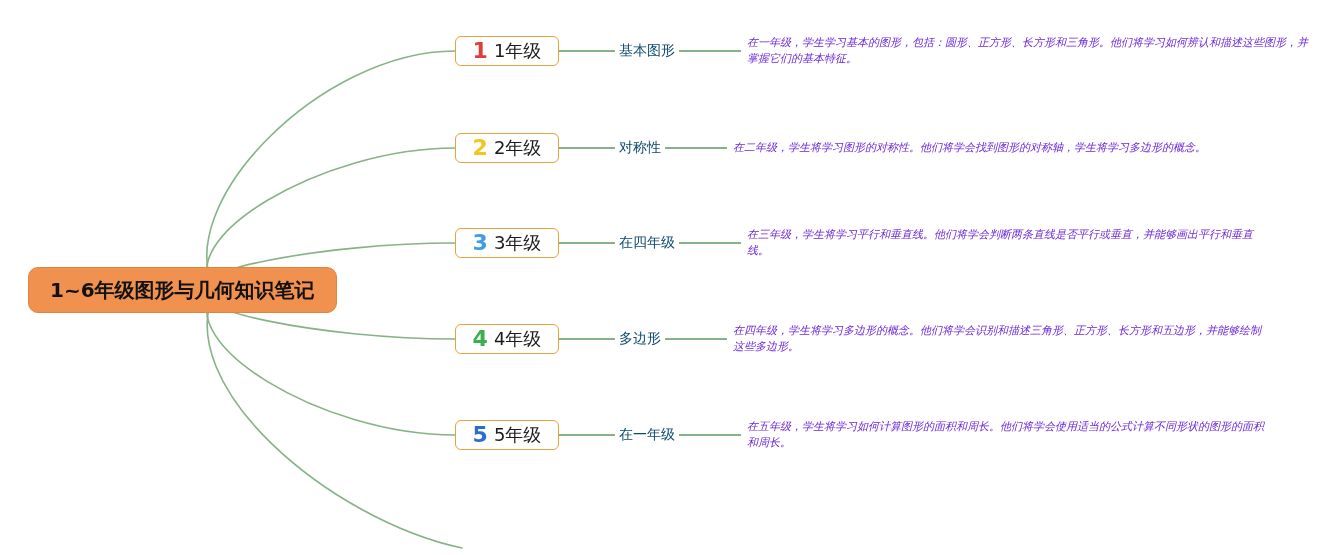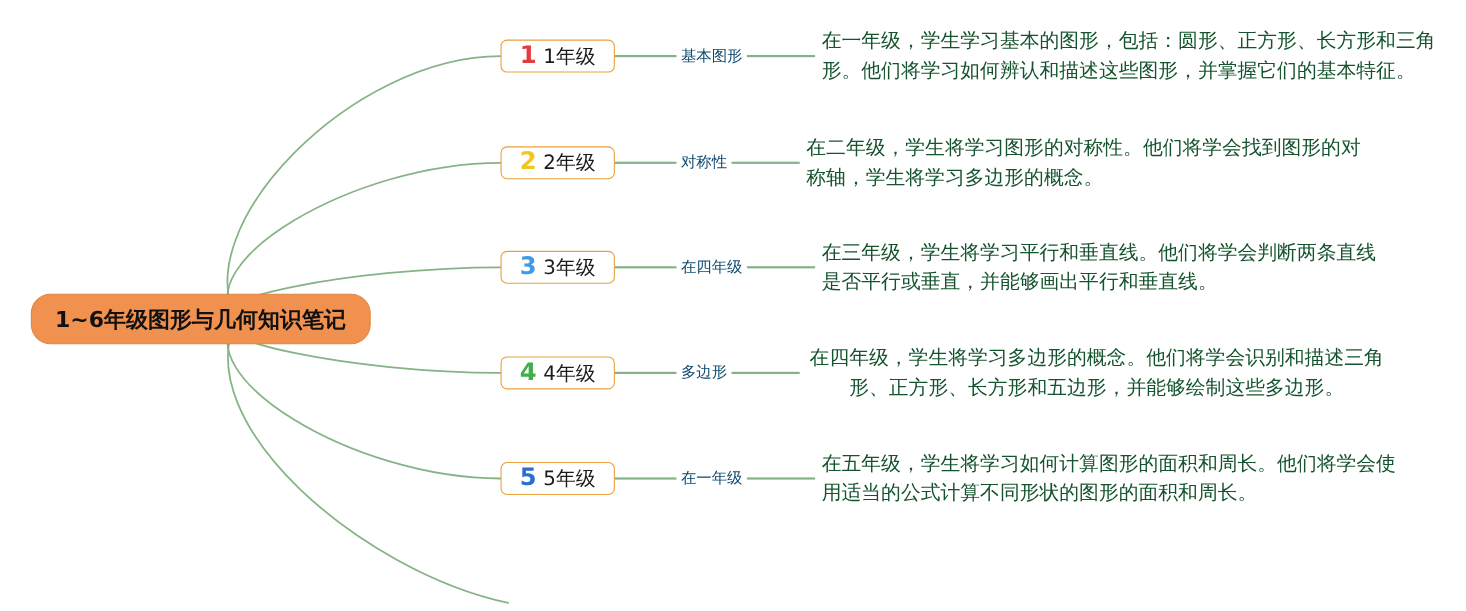--- a/index.html
+++ b/index.html
@@ -36,39 +36,40 @@
   .grade-num{font-size:22px;font-weight:bold;line-height:1;}
   .grade-label{font-size:18px;color:#1b1b1b;}
   .hline{height:2px;flex:0 0 auto;}
   .hline.a{width:56px;}
   .hline.b{width:62px;}
   .topic{
     font-size:14px;color:#0c4a6e;white-space:nowrap;
     padding:0 4px;
   }
   .desc{
-    font-size:18px;line-height:1.5;color:#14532d;
+    font-size:11px;line-height:1.5;color:#6d28d9;
     margin-left:6px;
+    font-style:italic;
   }
 </style>
 </head>
 <body>
 
 <div id="canvas">
 
   <svg id="curves" width="1333" height="555" viewBox="0 0 1333 555">
     <path stroke="#86b386" d="M 215 290 C 170 206, 320 51, 455 51"></path>
     <path stroke="#86b386" d="M 215 290 C 170 240, 320 148, 455 148"></path>
     <path stroke="#86b386" d="M 215 290 C 170 274, 320 243, 455 243"></path>
     <path stroke="#86b386" d="M 215 290 C 170 307, 320 339, 455 339"></path>
     <path stroke="#86b386" d="M 215 290 C 170 341, 320 435, 455 435"></path>
     <path stroke="#86b386" d="M 215 290 C 170 385, 330 520, 462 548"></path>
   </svg>
 
-  <div class="root-node" style="background: rgb(240, 145, 79);">
+  <div class="root-node" style="background: rgb(240, 145, 79); border-radius: 10px;">
     <span>1~6年级图形与几何知识笔记</span>
   </div>
 
   <div class="branch" style="top:11px;">
     <div class="grade-box">
       <span class="grade-num" style="color: rgb(226, 60, 60);">1</span>
       <span class="grade-label">1年级</span>
     </div>
     <div class="hline a" style="background: rgb(134, 179, 134);"></div>
     <div class="topic">基本图形</div>
@@ -99,21 +100,21 @@
   </div>
 
   <div class="branch" style="top:299px;">
     <div class="grade-box">
       <span class="grade-num" style="color: rgb(63, 175, 78);">4</span>
       <span class="grade-label">4年级</span>
     </div>
     <div class="hline a" style="background: rgb(134, 179, 134);"></div>
     <div class="topic">多边形</div>
     <div class="hline b" style="background: rgb(134, 179, 134);"></div>
-    <div class="desc" style="max-width:528px;text-align:center;">在四年级，学生将学习多边形的概念。他们将学会识别和描述三角形、正方形、长方形和五边形，并能够绘制这些多边形。</div>
+    <div class="desc" style="max-width:528px;">在四年级，学生将学习多边形的概念。他们将学会识别和描述三角形、正方形、长方形和五边形，并能够绘制这些多边形。</div>
   </div>
 
   <div class="branch" style="top:395px;">
     <div class="grade-box">
       <span class="grade-num" style="color: rgb(43, 111, 206);">5</span>
       <span class="grade-label">5年级</span>
     </div>
     <div class="hline a" style="background: rgb(134, 179, 134);"></div>
     <div class="topic">在一年级</div>
     <div class="hline b" style="background: rgb(134, 179, 134);"></div>

